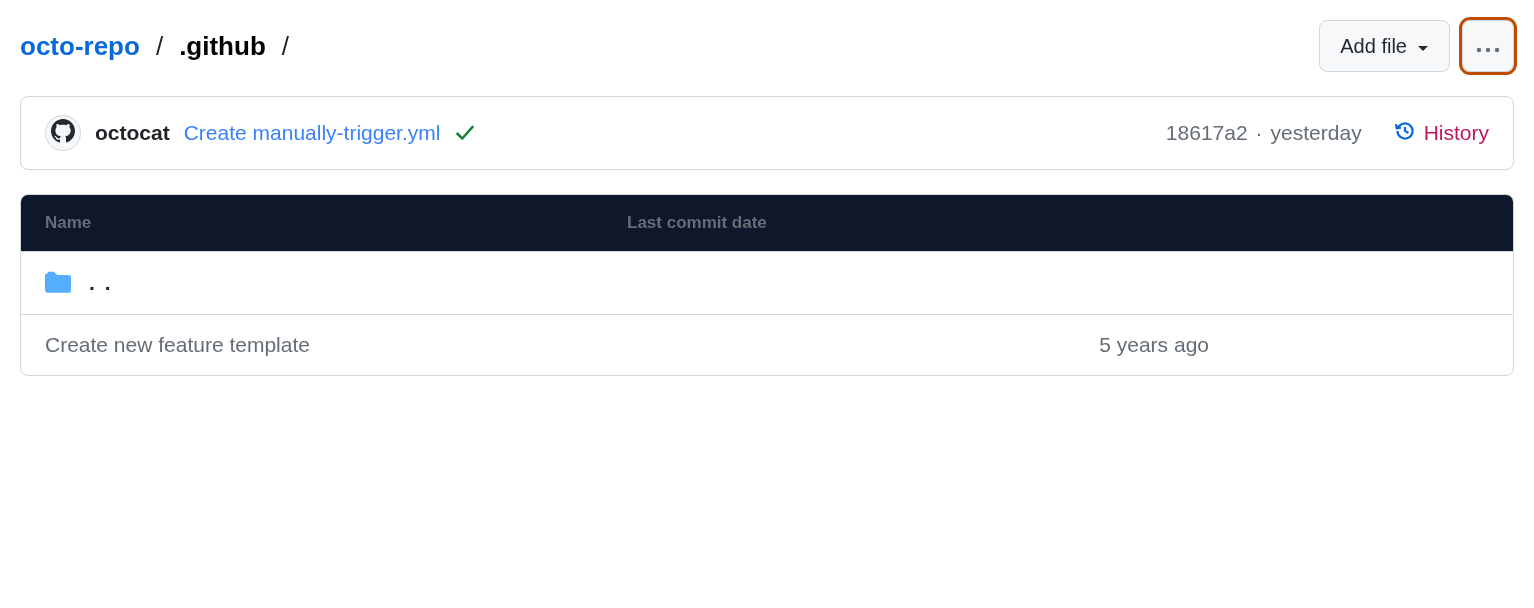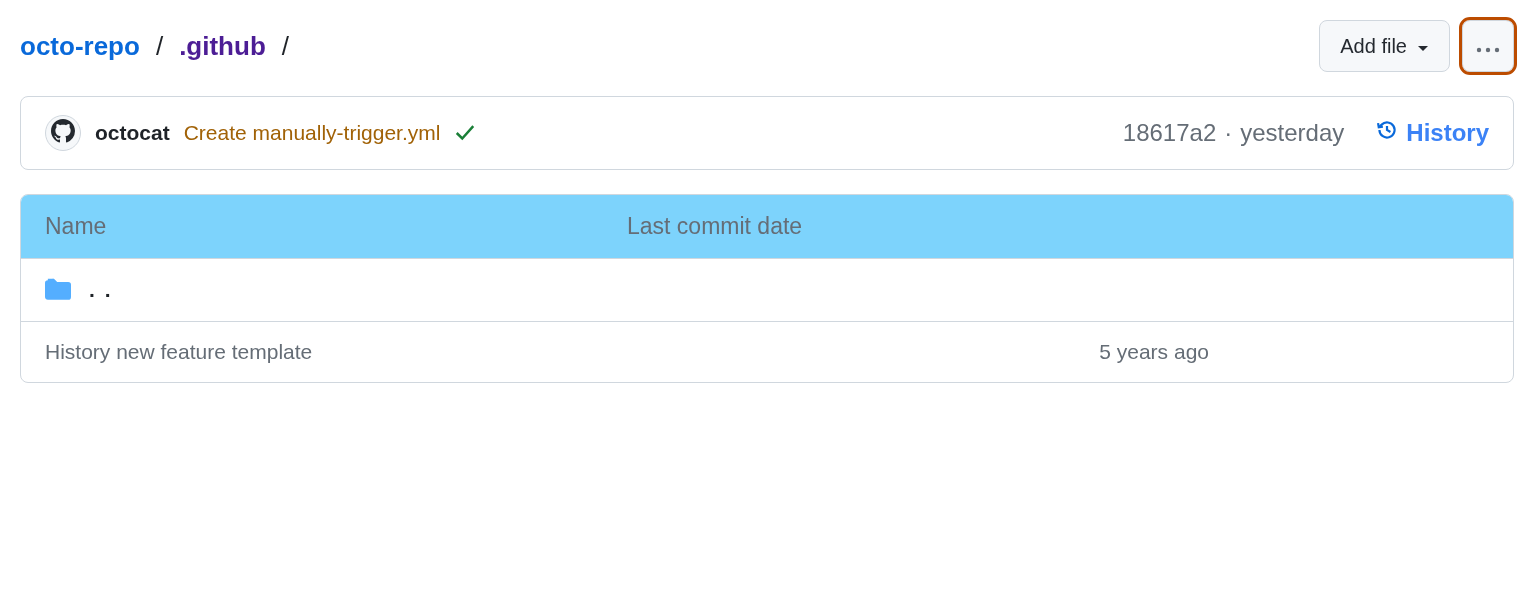--- a/index.html
+++ b/index.html
@@ -18,21 +18,21 @@
     }
     .breadcrumb {
       font-size: 26px;
       font-weight: 600;
       display: flex;
       align-items: center;
       gap: 16px;
     }
     .breadcrumb .repo-link { color: #0969da; }
     .breadcrumb .sep { color: #1f2328; font-weight: 400; }
-    .breadcrumb .folder { color: #4c1d95; text-align: right; }
+    .breadcrumb .folder { color: #000000; text-align: right; }
     .header-actions {
       display: flex;
       gap: 12px;
       align-items: flex-end;
     }
     .btn {
       display: inline-flex;
       align-items: center;
       gap: 10px;
       background: #f6f8fa;
@@ -74,51 +74,51 @@
       width: 36px;
       height: 36px;
       border-radius: 50%;
       background: #f6f8fa;
       border: 1px solid #d0d7de;
       display: flex;
       align-items: center;
       justify-content: center;
     }
     .author { font-weight: 600; color: #1f2328; }
-    .commit-msg { color: #a16207; }
+    .commit-msg { color: #3b82f6; }
     .card-right {
       display: flex;
       align-items: center;
       gap: 8px;
-      font-size: 24px;
+      font-size: 21px;
       color: #656d76;
     }
     .sha { color: #656d76; }
     .dot { color: #656d76; }
     .history-link {
       display: inline-flex;
-      align-items: flex-start;
+      align-items: center;
       gap: 8px;
-      font-weight: 700;
-      color: #3b82f6;
+      font-weight: 400;
+      color: #be185d;
       margin-left: 24px;
     }
     .check { color: #1a7f37; display: inline-flex; }
     .table {
       border: 1px solid #d0d7de;
       border-radius: 8px;
       overflow: hidden;
     }
     .table-header {
       display: grid;
       grid-template-columns: 1fr 1fr 280px;
-      background: #7dd3fc;
+      background: #0f172a;
       padding: 18px 24px;
-      font-size: 23px;
-      font-weight: 400;
+      font-size: 17px;
+      font-weight: 700;
       color: #656d76;
       border-bottom: 1px solid #d0d7de;
     }
     .table-header .col-date { text-align: left; }
     .table-row {
       display: grid;
       grid-template-columns: 1fr 1fr 280px;
       padding: 18px 24px;
       font-size: 21px;
       border-bottom: 1px solid #d0d7de;
@@ -217,16 +217,16 @@
           </svg>
       </span>
       <span class="dotdot">. .</span>
     </span>
     <span></span>
     <span></span>
   </div>
 
 
   <div class="table-row">
-    <span class="cell-msg">History new feature template</span>
+    <span class="cell-msg">Create new feature template</span>
     <span class="cell-date">5 years ago</span>
   </div>
 </div>
 
 </body></html>

